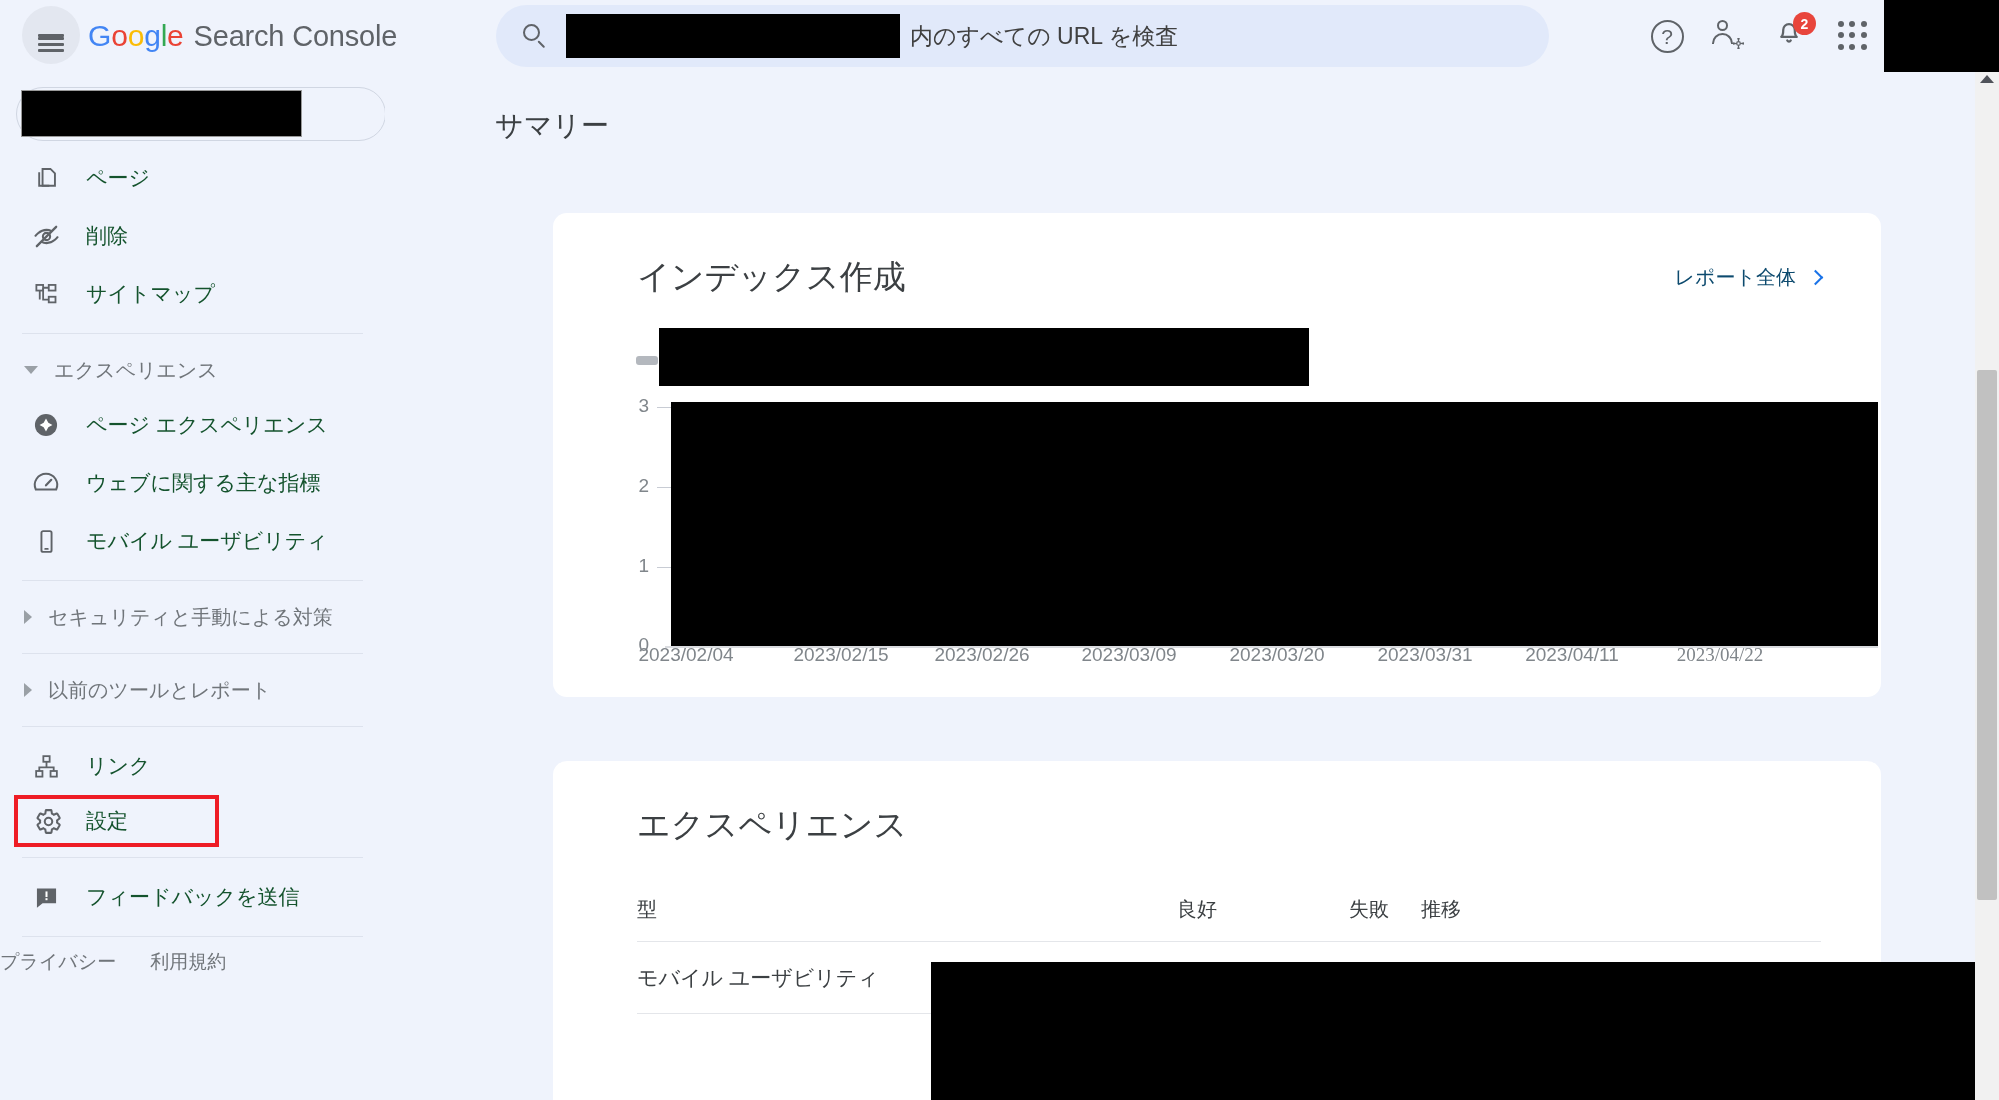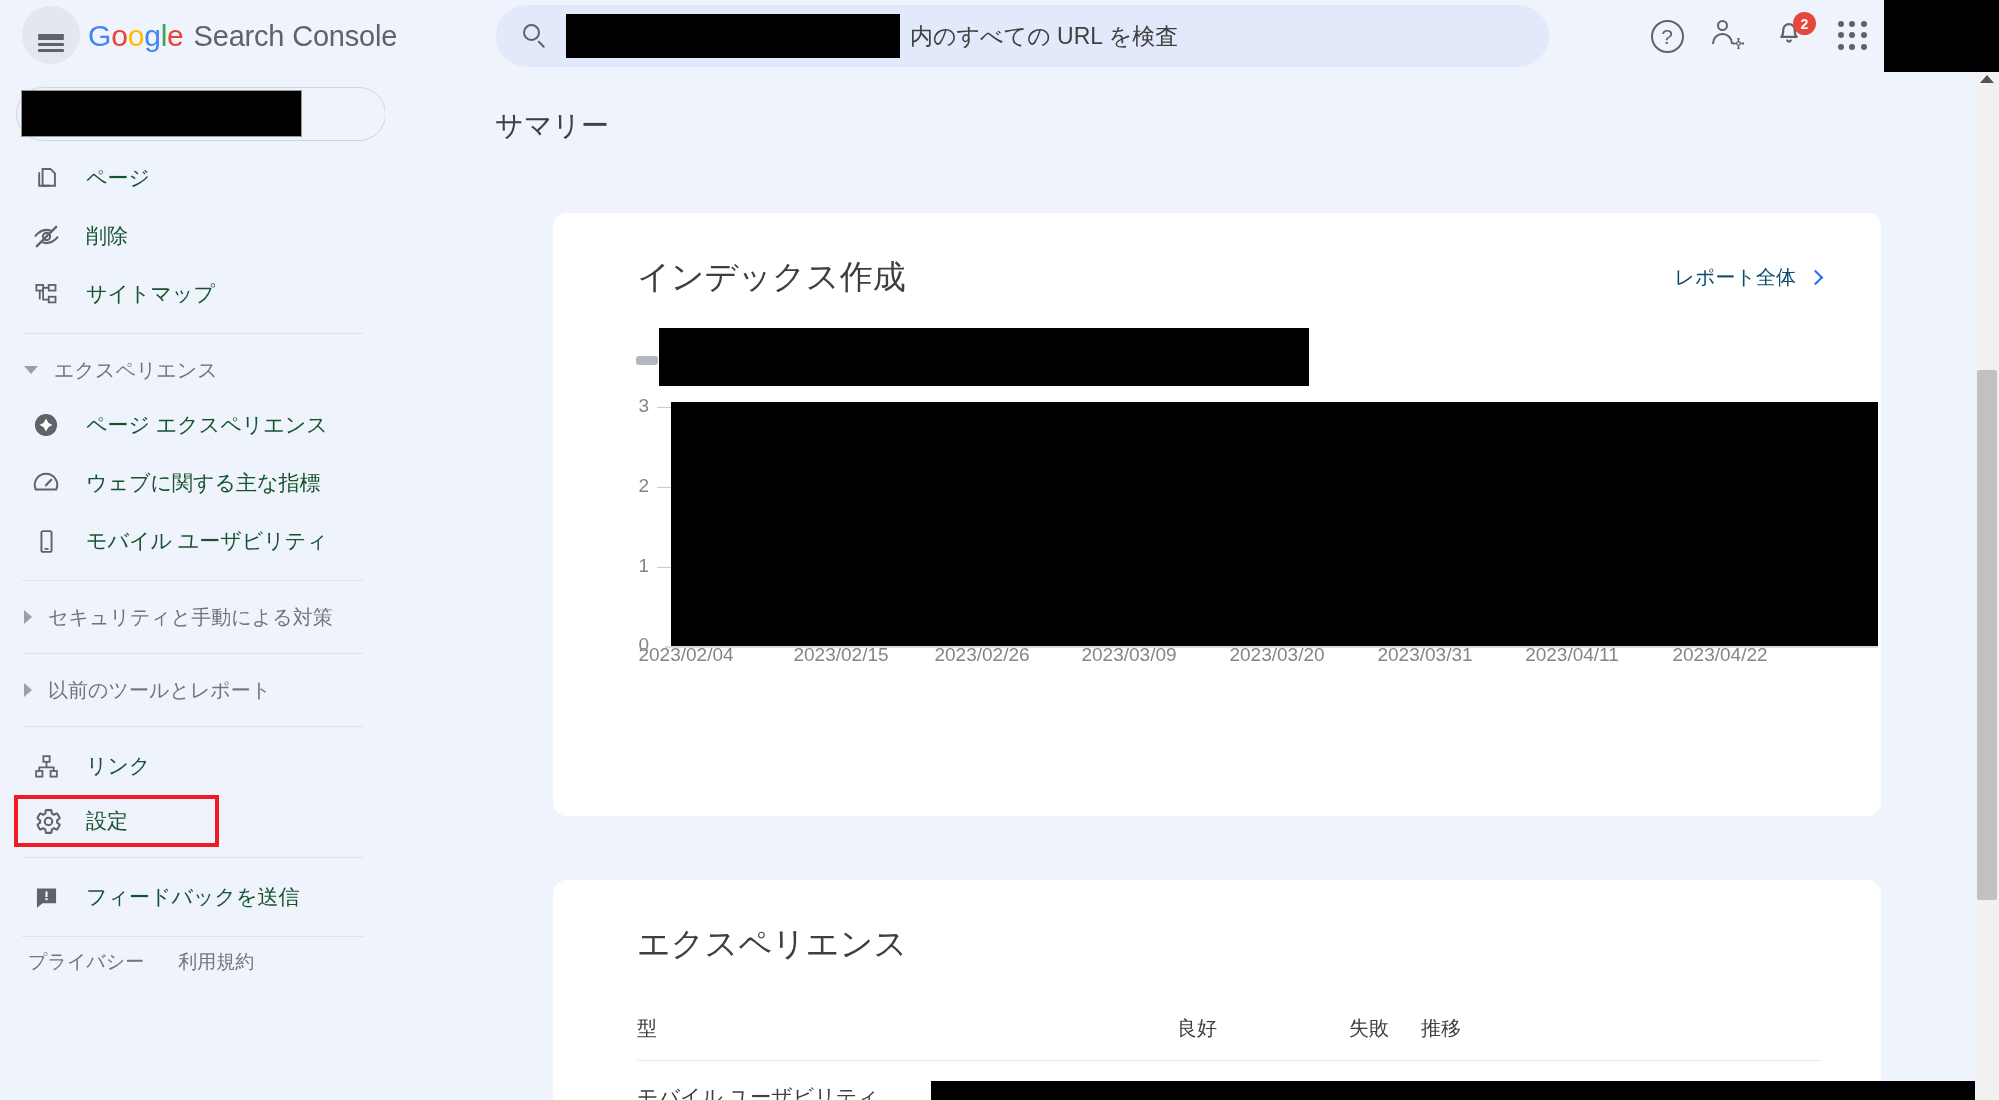--- a/index.html
+++ b/index.html
@@ -151,41 +151,41 @@
   .group-header .caret {
     width: 0; height: 0; margin-right: 16px; flex: none;
   }
   .caret.down { border-left: 7px solid transparent; border-right: 7px solid transparent; border-top: 8px solid #9aa0a6; }
   .caret.right { border-top: 7px solid transparent; border-bottom: 7px solid transparent; border-left: 8px solid #9aa0a6; }
   .group-header .lbl { font-size: 20px; color: #70757a; white-space: nowrap; }
 
   .divider { height: 1px; background: #dde2ed; margin: 10px 22px 10px 22px; }
 
   .footer-links {
-    display: flex; gap: 34px; padding-left: 28px; margin-top: 12px;
+    display: flex; gap: 34px; margin-top: 12px;
     font-size: 19px; color: #70757a;
   }
   .footer-links span { cursor: pointer; white-space: nowrap; }
 
   
   .main {
     position: absolute; left: 385px; top: 72px;
     width: 1590px; height: 1028px;
     background: #eff3fc; overflow: hidden;
   }
   .page-title {
     font-size: 28px; color: #3c4043;
     padding: 35px 0 0 110px; font-weight: 400;
   }
   .card {
     background: #fff; border-radius: 14px;
     margin: 0 0 0 168px; width: 1328px;
     position: relative;
   }
-  #index-card { margin-top: 68px; height: 603px; }
+  #index-card { margin-top: 68px; height: 484px; }
   #exp-card { margin-top: 64px; height: 420px; }
 
   .card-head {
     display: flex; align-items: center; justify-content: space-between;
     padding: 42px 60px 0 84px;
   }
   .card-title { font-size: 33px; color: #3c4043; font-weight: 400; white-space: nowrap; }
   .report-link {
     font-size: 20px; color: #0c4a6e; cursor: pointer;
     display: flex; align-items: center; gap: 14px; white-space: nowrap;
@@ -476,21 +476,21 @@
       <div class="axis-line" style="left:112px; top:332px; width:1213px;"></div>
 
       <div class="x-labels">
         <div class="x-label" style="left:133px;">2023/02/04</div>
         <div class="x-label" style="left:288px;">2023/02/15</div>
         <div class="x-label" style="left:429px;">2023/02/26</div>
         <div class="x-label" style="left:576px;">2023/03/09</div>
         <div class="x-label" style="left:724px;">2023/03/20</div>
         <div class="x-label" style="left:872px;">2023/03/31</div>
         <div class="x-label" style="left:1019px;">2023/04/11</div>
-        <div class="x-label" style="left:1167px;">2023/04/22</div>
+        <div class="x-label" style="left:1167px;font-family:Liberation Serif, serif;">2023/04/22</div>
       </div>
     </div>
   </div>
 
   <div class="card" id="exp-card">
     <div class="card-head">
       <div class="card-title">エクスペリエンス</div>
     </div>
 
     <div class="exp-table">

